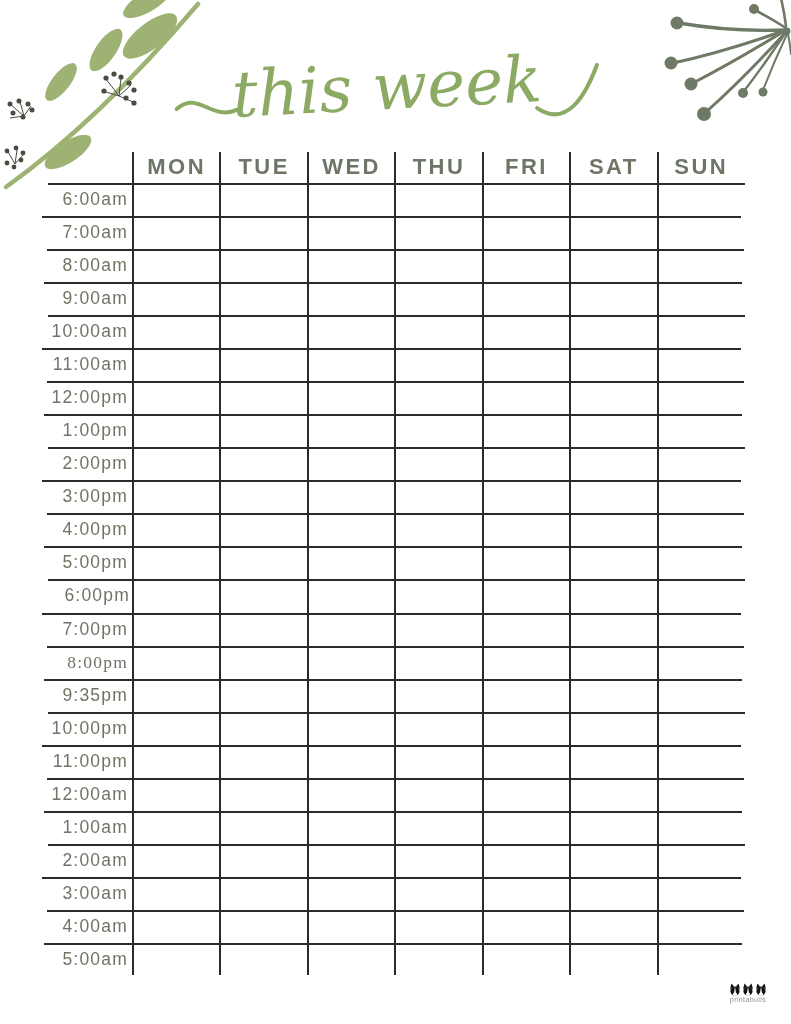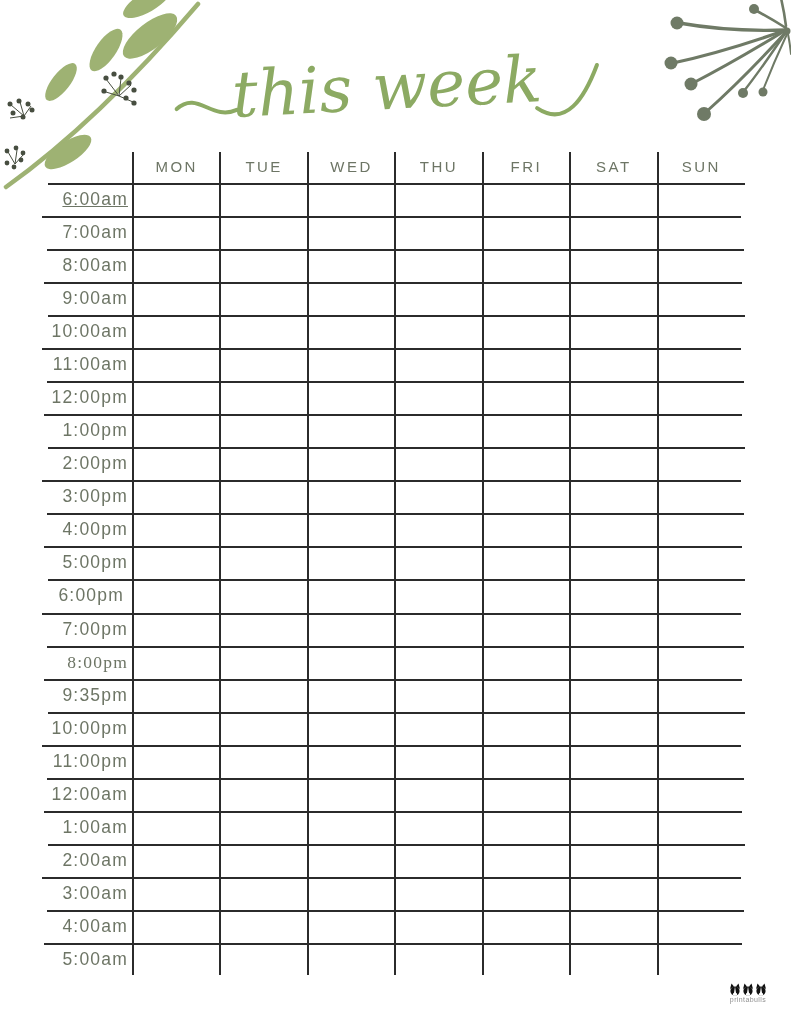--- a/index.html
+++ b/index.html
@@ -17,21 +17,21 @@
     overflow:hidden;font-family:"Liberation Sans",sans-serif;
   }
   .deco{position:absolute;pointer-events:none;}
   .title-svg{position:absolute;left:172px;top:16px;}
   .title-text{
     font-family:"DejaVu Serif",serif;font-style:italic;
     fill:var(--title-green);
   }
   .day-header{
     position:absolute;display:flex;align-items:center;justify-content:center;
-    font-weight:normal;font-size:15px;letter-spacing:2.5px;color:var(--label-color);
+    font-weight:bold;font-size:22px;letter-spacing:2.5px;color:var(--label-color);
   }
   .time-label{
     position:absolute;text-align:right;font-size:17.5px;letter-spacing:1.2px;
     color:var(--label-color);box-sizing:border-box;
   }
   .hline{position:absolute;height:2px;background:var(--line-color);}
   .vline{position:absolute;width:2px;background:var(--line-color);}
   .cell{position:absolute;background:transparent;}
   .logo{position:absolute;left:718px;top:983px;width:60px;text-align:center;}
   .logo-dogs{display:flex;justify-content:center;gap:1px;}
@@ -118,33 +118,33 @@
   </svg>
 
   <div id="grid">
       <div class="day-header" style="left: 133px; top: 152px; width: 87.4286px; height: 29px;">MON</div>
       <div class="day-header" style="left: 220.429px; top: 152px; width: 87.4286px; height: 29px;">TUE</div>
       <div class="day-header" style="left: 307.857px; top: 152px; width: 87.4286px; height: 29px;">WED</div>
       <div class="day-header" style="left: 395.286px; top: 152px; width: 87.4286px; height: 29px;">THU</div>
       <div class="day-header" style="left: 482.714px; top: 152px; width: 87.4286px; height: 29px;">FRI</div>
       <div class="day-header" style="left: 570.143px; top: 152px; width: 87.4286px; height: 29px;">SAT</div>
       <div class="day-header" style="left: 657.571px; top: 152px; width: 87.4286px; height: 29px;">SUN</div>
-      <div class="time-label" style="left: 30px; top: 183px; width: 98px; height: 33.04px; line-height: 33.04px; text-decoration: underline;">6:00am</div>
+      <div class="time-label" style="left: 30px; top: 183px; width: 98px; height: 33.04px; line-height: 33.04px;">6:00am</div>
       <div class="time-label" style="left: 30px; top: 216.04px; width: 98px; height: 33.04px; line-height: 33.04px;">7:00am</div>
       <div class="time-label" style="left: 30px; top: 249.08px; width: 98px; height: 33.04px; line-height: 33.04px;">8:00am</div>
       <div class="time-label" style="left: 30px; top: 282.12px; width: 98px; height: 33.04px; line-height: 33.04px;">9:00am</div>
       <div class="time-label" style="left: 30px; top: 315.16px; width: 98px; height: 33.04px; line-height: 33.04px;">10:00am</div>
       <div class="time-label" style="left: 30px; top: 348.2px; width: 98px; height: 33.04px; line-height: 33.04px;">11:00am</div>
       <div class="time-label" style="left: 30px; top: 381.24px; width: 98px; height: 33.04px; line-height: 33.04px;">12:00pm</div>
       <div class="time-label" style="left: 30px; top: 414.28px; width: 98px; height: 33.04px; line-height: 33.04px;">1:00pm</div>
       <div class="time-label" style="left: 30px; top: 447.32px; width: 98px; height: 33.04px; line-height: 33.04px;">2:00pm</div>
       <div class="time-label" style="left: 30px; top: 480.36px; width: 98px; height: 33.04px; line-height: 33.04px;">3:00pm</div>
       <div class="time-label" style="left: 30px; top: 513.4px; width: 98px; height: 33.04px; line-height: 33.04px;">4:00pm</div>
       <div class="time-label" style="left: 30px; top: 546.44px; width: 98px; height: 33.04px; line-height: 33.04px;">5:00pm</div>
-      <div class="time-label" style="left: 26px; top: 579.48px; width: 98px; height: 33.04px; line-height: 33.04px;">6:00pm</div>
+      <div class="time-label" style="left: 32px; top: 579.48px; width: 98px; height: 33.04px; line-height: 33.04px;">6:00pm</div>
       <div class="time-label" style="left: 30px; top: 612.52px; width: 98px; height: 33.04px; line-height: 33.04px;">7:00pm</div>
       <div class="time-label" style="left: 30px; top: 645.56px; width: 98px; height: 33.04px; line-height: 33.04px; font-family: Liberation Serif, serif;">8:00pm</div>
       <div class="time-label" style="left: 30px; top: 678.6px; width: 98px; height: 33.04px; line-height: 33.04px;">9:35pm</div>
       <div class="time-label" style="left: 30px; top: 711.64px; width: 98px; height: 33.04px; line-height: 33.04px;">10:00pm</div>
       <div class="time-label" style="left: 30px; top: 744.68px; width: 98px; height: 33.04px; line-height: 33.04px;">11:00pm</div>
       <div class="time-label" style="left: 30px; top: 777.72px; width: 98px; height: 33.04px; line-height: 33.04px;">12:00am</div>
       <div class="time-label" style="left: 30px; top: 810.76px; width: 98px; height: 33.04px; line-height: 33.04px;">1:00am</div>
       <div class="time-label" style="left: 30px; top: 843.8px; width: 98px; height: 33.04px; line-height: 33.04px;">2:00am</div>
       <div class="time-label" style="left: 30px; top: 876.84px; width: 98px; height: 33.04px; line-height: 33.04px;">3:00am</div>
       <div class="time-label" style="left: 30px; top: 909.88px; width: 98px; height: 30px; line-height: 33.04px;">4:00am</div>

